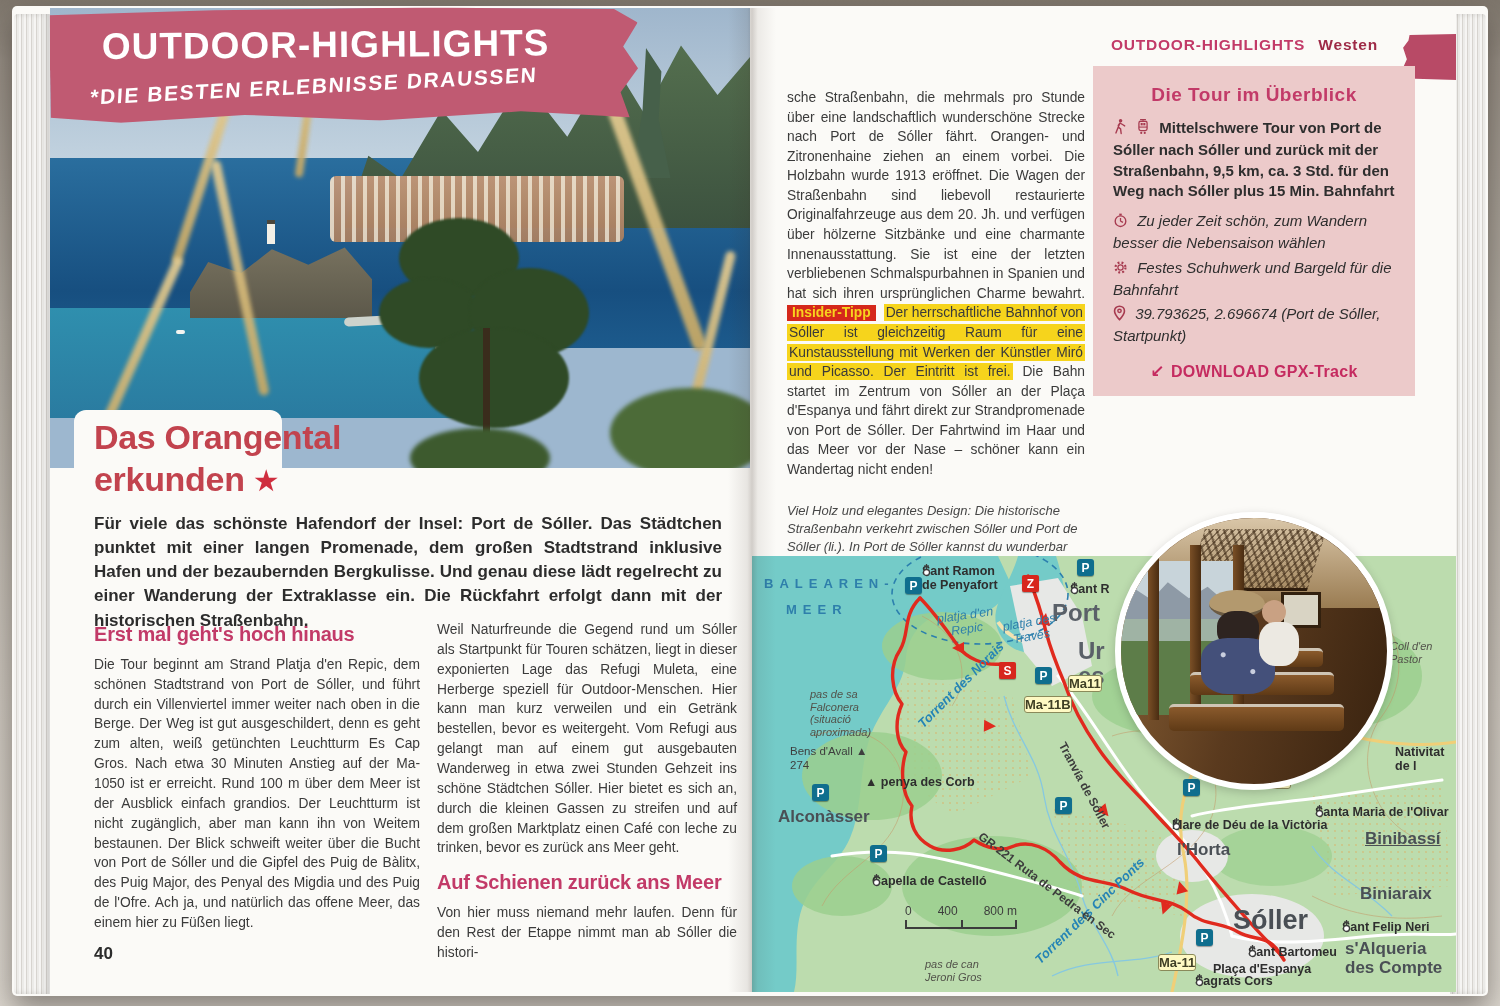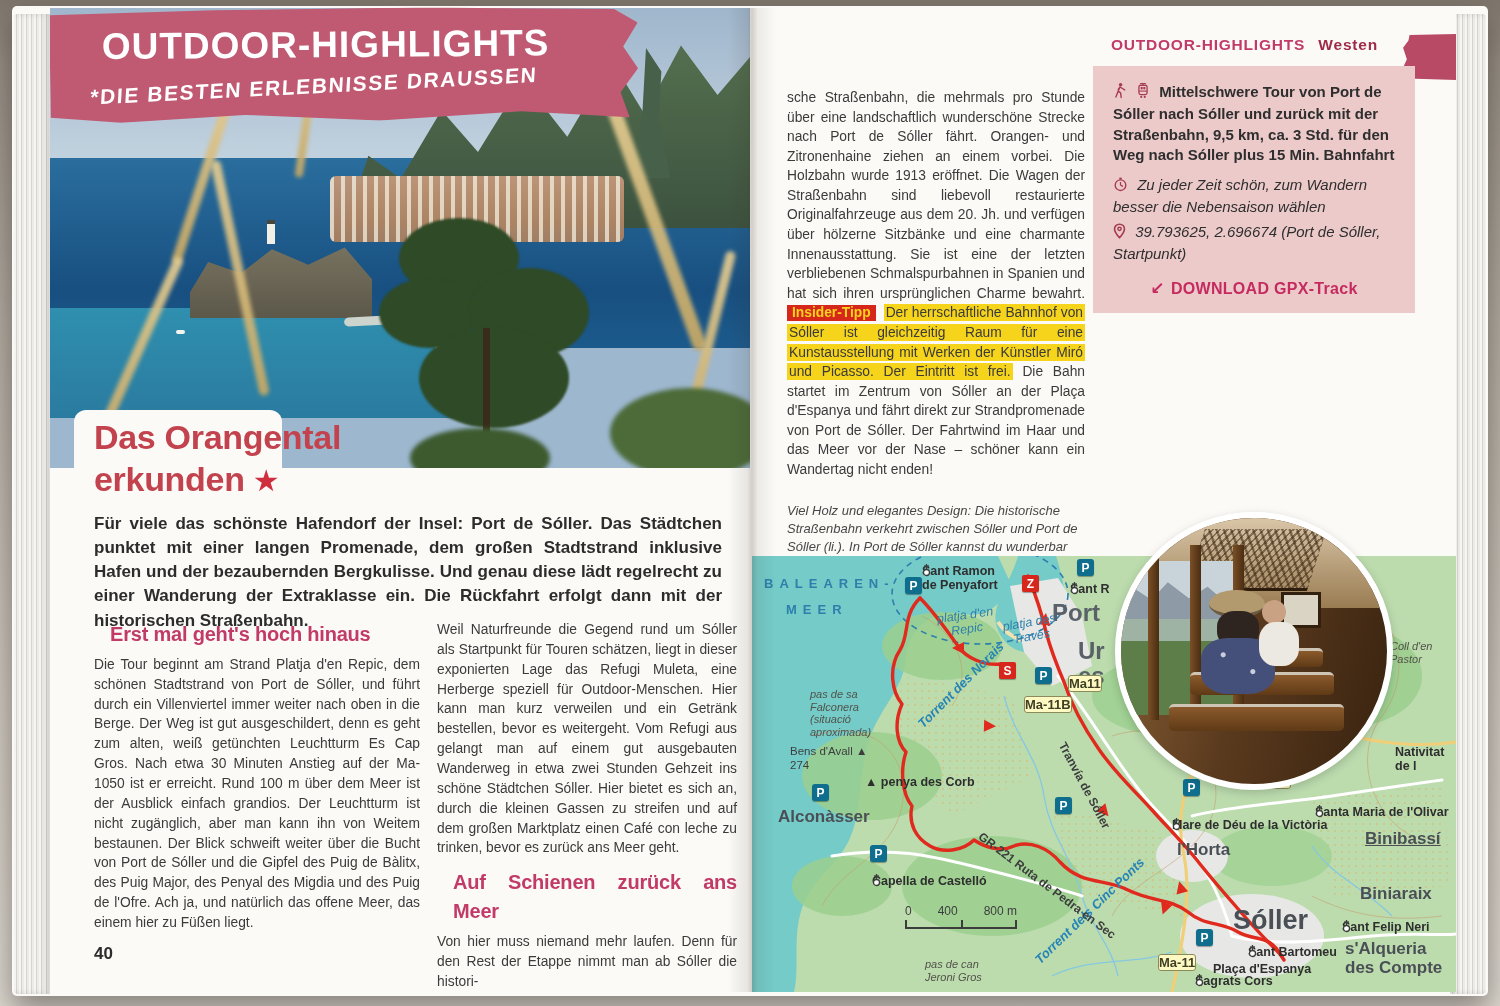--- a/index.html
+++ b/index.html
@@ -50,21 +50,21 @@
     clip-path:polygon(0 4%,28% 1%,62% 0,96% 3%,100% 15%,97.5% 36%,100% 55%,97% 76%,98.5% 98%,80% 92%,56% 99%,33% 93%,12% 99%,0 94%);}
   .banner-title{position:absolute;left:52px;top:16px;color:#fff;font-size:37px;font-weight:700;letter-spacing:1px;}
   .banner-sub{position:absolute;left:40px;top:66px;color:#fff;font-size:21px;font-weight:700;letter-spacing:1.6px;
     transform:rotate(-2.4deg) skewX(-6deg);}
   
   .notch{left:74px;top:410px;width:208px;height:60px;background:#fbfaf7;border-radius:12px 12px 0 0;z-index:5;}
   .h1{z-index:6;color:var(--heading-red,#c2434e);font-weight:700;font-size:34px;letter-spacing:-.3px;}
   .h1 .star{color:#cf2e3e;font-size:30px;margin-left:8px;}
   .intro{left:94px;top:512px;width:628px;font-size:17px;line-height:1.42;font-weight:700;color:#2c2c2c;text-align:justify;}
   .col{top:620px;font-size:13.8px;line-height:1.44;color:#3b3b3b;text-align:justify;}
-  .col h2{margin:0 0 6px 16px;font-size:20px;color:var(--accent-pink,#c23a68);font-weight:700;letter-spacing:-.2px;}
+  .col h2{margin:0 0 6px 0;font-size:20px;color:var(--accent-pink,#c23a68);font-weight:700;letter-spacing:-.2px;}
   .col p{margin:0 0 10px 0;}
   .col.c1{left:94px;width:326px;}
   .col.c2{left:437px;width:300px;}
   .pagenum{left:94px;top:944px;font-size:17px;font-weight:700;color:#2c2c2c;}
   
   .rhead{left:990px;top:36px;width:388px;text-align:right;font-size:15.5px;font-weight:700;letter-spacing:.8px;}
   .rhead .sec{color:var(--accent-pink,#c23a68);}
   .rhead .reg{color:#9e2b47;margin-left:8px;}
   .tab{left:1402px;top:34px;width:54px;height:46px;background:#b84a66;
     clip-path:polygon(14% 2%,100% 0,100% 100%,10% 97%,0 78%,9% 55%,2% 30%,12% 14%);}
@@ -206,20 +206,21 @@
 
   <div class="abs article">
     <span>sche Straßenbahn, die mehrmals pro Stunde über eine landschaftlich wunderschöne Strecke nach Port de Sóller fährt. Orangen- und Zitronenhaine ziehen an einem vorbei. Die Holzbahn wurde 1913 eröffnet. Die Wagen der Straßenbahn sind liebevoll restaurierte Originalfahrzeuge aus dem 20. Jh. und verfügen über hölzerne Sitzbänke und eine charmante Innenausstattung. Sie ist eine der letzten verbliebenen Schmalspurbahnen in Spanien und hat sich ihren ursprünglichen Charme bewahrt.</span>
     <span class="tip-label">Insider-Tipp</span>
     <span class="tip-hl">Der herrschaftliche Bahnhof von Sóller ist gleichzeitig Raum für eine Kunstausstellung mit Werken der Künstler Miró und Picasso. Der Eintritt ist frei.</span>
     <span>Die Bahn startet im Zentrum von Sóller an der Plaça d'Espanya und fährt direkt zur Strandpromenade von Port de Sóller. Der Fahrtwind im Haar und das Meer vor der Nase – schöner kann ein Wandertag nicht enden!</span>
   </div>
   <div class="abs caption">Viel Holz und elegantes Design: Die historische Straßenbahn verkehrt zwischen Sóller und Port de Sóller (li.). In Port de Sóller kannst du wunderbar den Tag ausklingen lassen (re.)</div>
 
   <div class="abs infobox">
+    <h3>Die Tour im Überblick</h3>
     <p class="ib-row bold">
       <span class="ib-ic"><svg width="14" height="17" viewBox="0 0 24 28">
             <circle cx="13" cy="4" r="3" fill="#a73b50"></circle>
             <path d="M12 8 L9 15 L5 25 M9 15 L13 18 L14 26 M12 8 L17 11 L20 13 M12 8 L9 12" stroke="#a73b50" stroke-width="2.4" fill="none" stroke-linecap="round"></path>
           </svg></span>
       <span class="ib-ic"><svg width="14" height="17" viewBox="0 0 24 28">
             <path d="M7 2 h10 M12 2 v3" stroke="#a73b50" stroke-width="1.8" fill="none"></path>
             <rect x="5" y="5" width="14" height="16" rx="3" fill="none" stroke="#a73b50" stroke-width="2.2"></rect>
             <line x1="5" y1="15" x2="19" y2="15" stroke="#a73b50" stroke-width="1.8"></line>
             <rect x="8" y="8" width="3.5" height="4" fill="#a73b50"></rect>
@@ -229,20 +230,27 @@
           </svg></span>
       <span>Mittelschwere Tour von Port de Sóller nach Sóller und zurück mit der Straßenbahn, 9,5 km, ca. 3 Std. für den Weg nach Sóller plus 15 Min. Bahnfahrt</span>
     </p>
     <p class="ib-row it" style="margin-bottom:4px;">
       <span class="ib-ic"><svg width="15" height="15" viewBox="0 0 24 24">
             <circle cx="12" cy="13" r="8.5" fill="none" stroke="#a73b50" stroke-width="2.2"></circle>
             <path d="M12 13 V8 M12 13 L16 15" stroke="#a73b50" stroke-width="2" fill="none"></path>
             <rect x="10" y="1" width="4" height="3" fill="#a73b50"></rect>
           </svg></span>
       <span>Zu jeder Zeit schön, zum Wandern besser die Nebensaison wählen</span>
+    </p>
+    <p class="ib-row it" style="margin-bottom:4px;">
+      <span class="ib-ic"><svg width="15" height="15" viewBox="0 0 24 24">
+            <circle cx="12" cy="12" r="8" fill="none" stroke="#a73b50" stroke-width="3.4" stroke-dasharray="3 3.4"></circle>
+            <circle cx="12" cy="12" r="4.2" fill="none" stroke="#a73b50" stroke-width="2"></circle>
+          </svg></span>
+      <span>Festes Schuhwerk und Bargeld für die Bahnfahrt</span>
     </p>
     <p class="ib-row it">
       <span class="ib-ic"><svg width="13" height="16" viewBox="0 0 16 20">
             <path d="M8 1.5 C4.2 1.5 1.8 4.3 1.8 7.4 C1.8 11.5 8 18.3 8 18.3 S14.2 11.5 14.2 7.4 C14.2 4.3 11.8 1.5 8 1.5 Z" fill="none" stroke="#a73b50" stroke-width="2"></path>
             <circle cx="8" cy="7.3" r="2.1" fill="none" stroke="#a73b50" stroke-width="1.8"></circle>
           </svg></span>
       <span>39.793625, 2.696674 (Port de Sóller, Startpunkt)</span>
     </p>
     <div class="dl">
       <span class="arr">↙</span><span>DOWNLOAD  GPX-Track</span>

